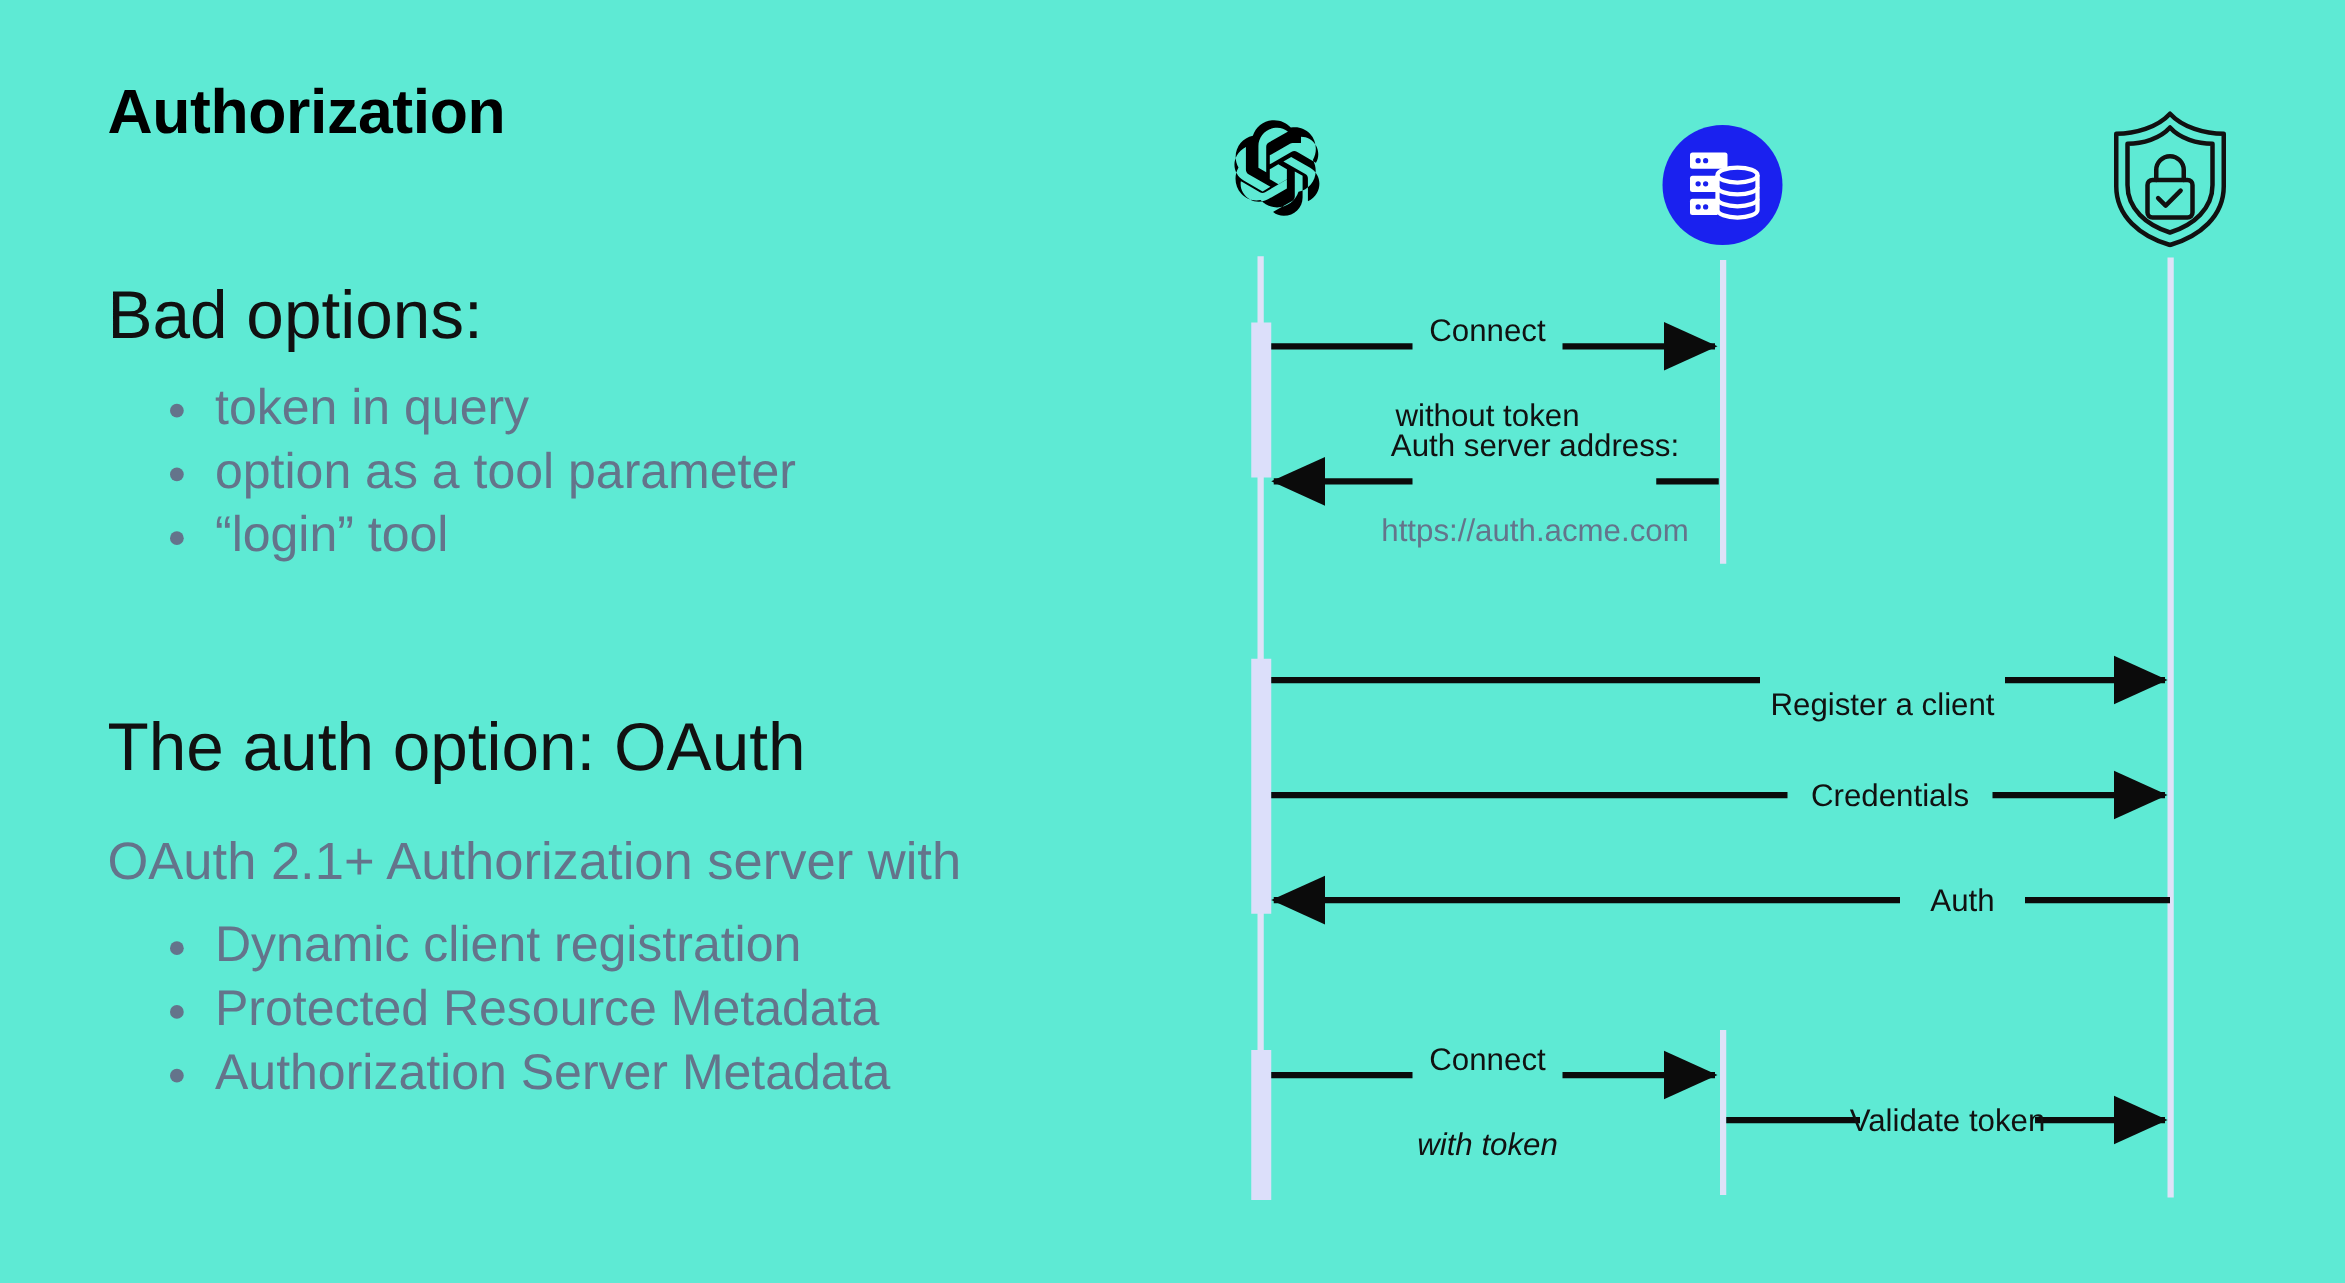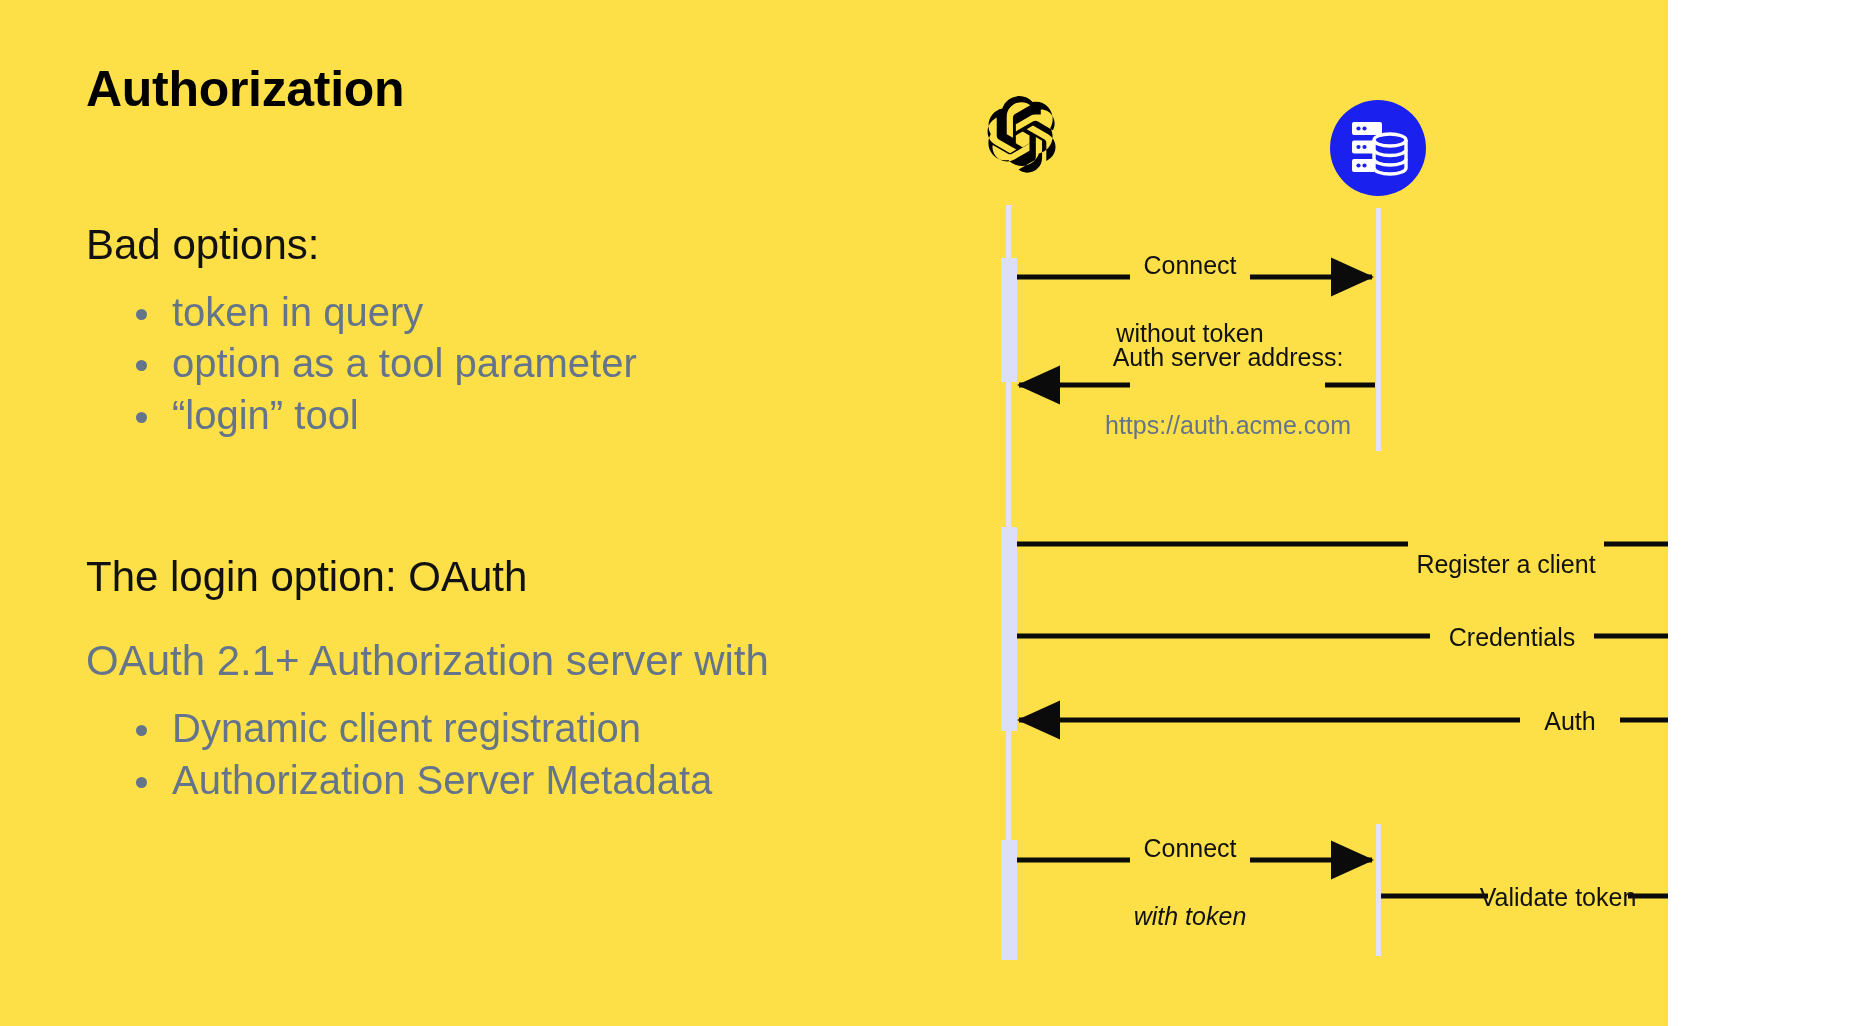--- a/index.html
+++ b/index.html
@@ -7,43 +7,43 @@
     margin: 0;
     padding: 0;
     background: #ffffff;
   }
   body {
     font-family: "Liberation Sans", sans-serif;
     -webkit-font-smoothing: antialiased;
   }
   #slide {
     position: relative;
-    width: 1668px;
+    width: 1876px;
     height: 1026px;
-    background: #fde047;
+    background: #5eead4;
     overflow: hidden;
   }
 
   
   .left-col {
     position: absolute;
     left: 86px;
     top: 62px;
     width: 860px;
   }
   .slide-title {
     font-size: 50px;
     font-weight: 700;
     color: #000000;
     letter-spacing: -0.3px;
     line-height: 1.1;
     margin: 0;
   }
   .section-head {
-    font-size: 42px;
+    font-size: 54px;
     font-weight: 400;
     color: #111111;
     line-height: 1.15;
     margin: 0;
   }
   .head-bad     { margin-top: 104px; }
   .head-right   { margin-top: 112px; }
   .lead-line {
     font-size: 42px;
     font-weight: 400;
@@ -116,26 +116,27 @@
     <h1 class="slide-title">Authorization</h1>
 
     <div class="section-head head-bad">Bad options:</div>
 
     <ul class="bullets">
       <li>token in query</li>
       <li>option as a tool parameter</li>
       <li>“login” tool</li>
     </ul>
 
-    <div class="section-head head-right">The login option: OAuth</div>
+    <div class="section-head head-right">The auth option: OAuth</div>
 
     <div class="lead-line">OAuth 2.1+ Authorization server with</div>
 
     <ul class="bullets tight">
       <li>Dynamic client registration</li>
+      <li>Protected Resource Metadata</li>
       <li>Authorization Server Metadata</li>
     </ul>
   </div>
 
   <div class="diagram">
 
     <div class="actor-icon" id="actor-client">
       <svg viewBox="0 0 120 100" width="120" height="100" aria-hidden="true">
         <g transform="translate(10,0) scale(0.99)">
           <path d="M49.9 8.2c-7.9 0-14.9 5.1-17.3 12.6-7.9 1.6-13.9 8.6-13.9 17 0 3.1.8 6.1 2.3 8.7-3.9 6.8-3 15.4 2.3 21.2 3.9 4.3 9.8 6.2 15.5 5 3.4 3.8 8.3 6 13.4 6 7.9 0 14.9-5.1 17.3-12.6 7.9-1.6 13.9-8.6 13.9-17 0-3.1-.8-6.1-2.3-8.7 3.9-6.8 3-15.4-2.3-21.2-3.9-4.3-9.8-6.2-15.5-5C59.9 10.4 55 8.2 49.9 8.2z

